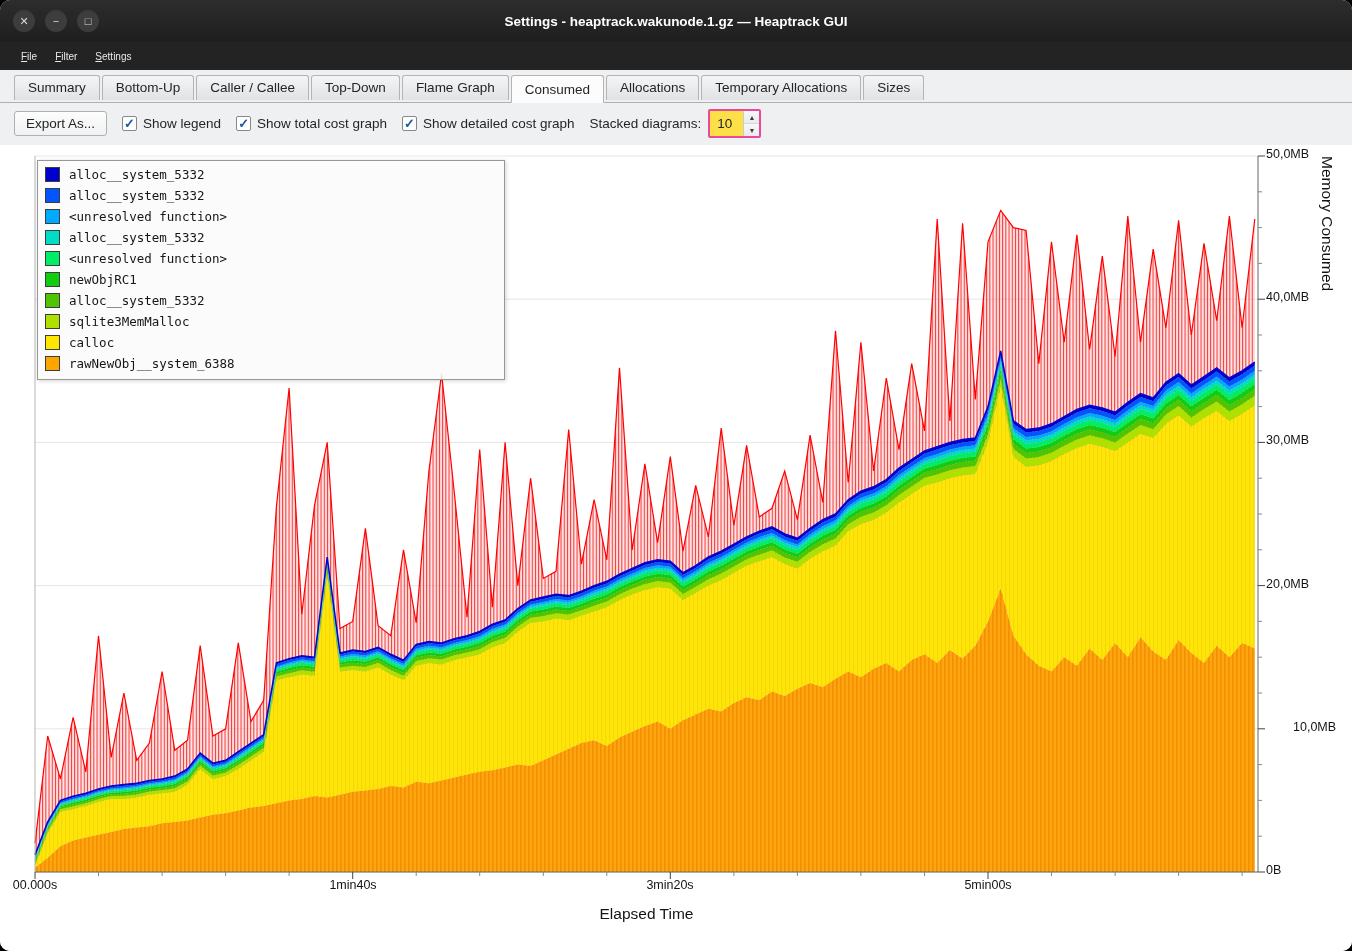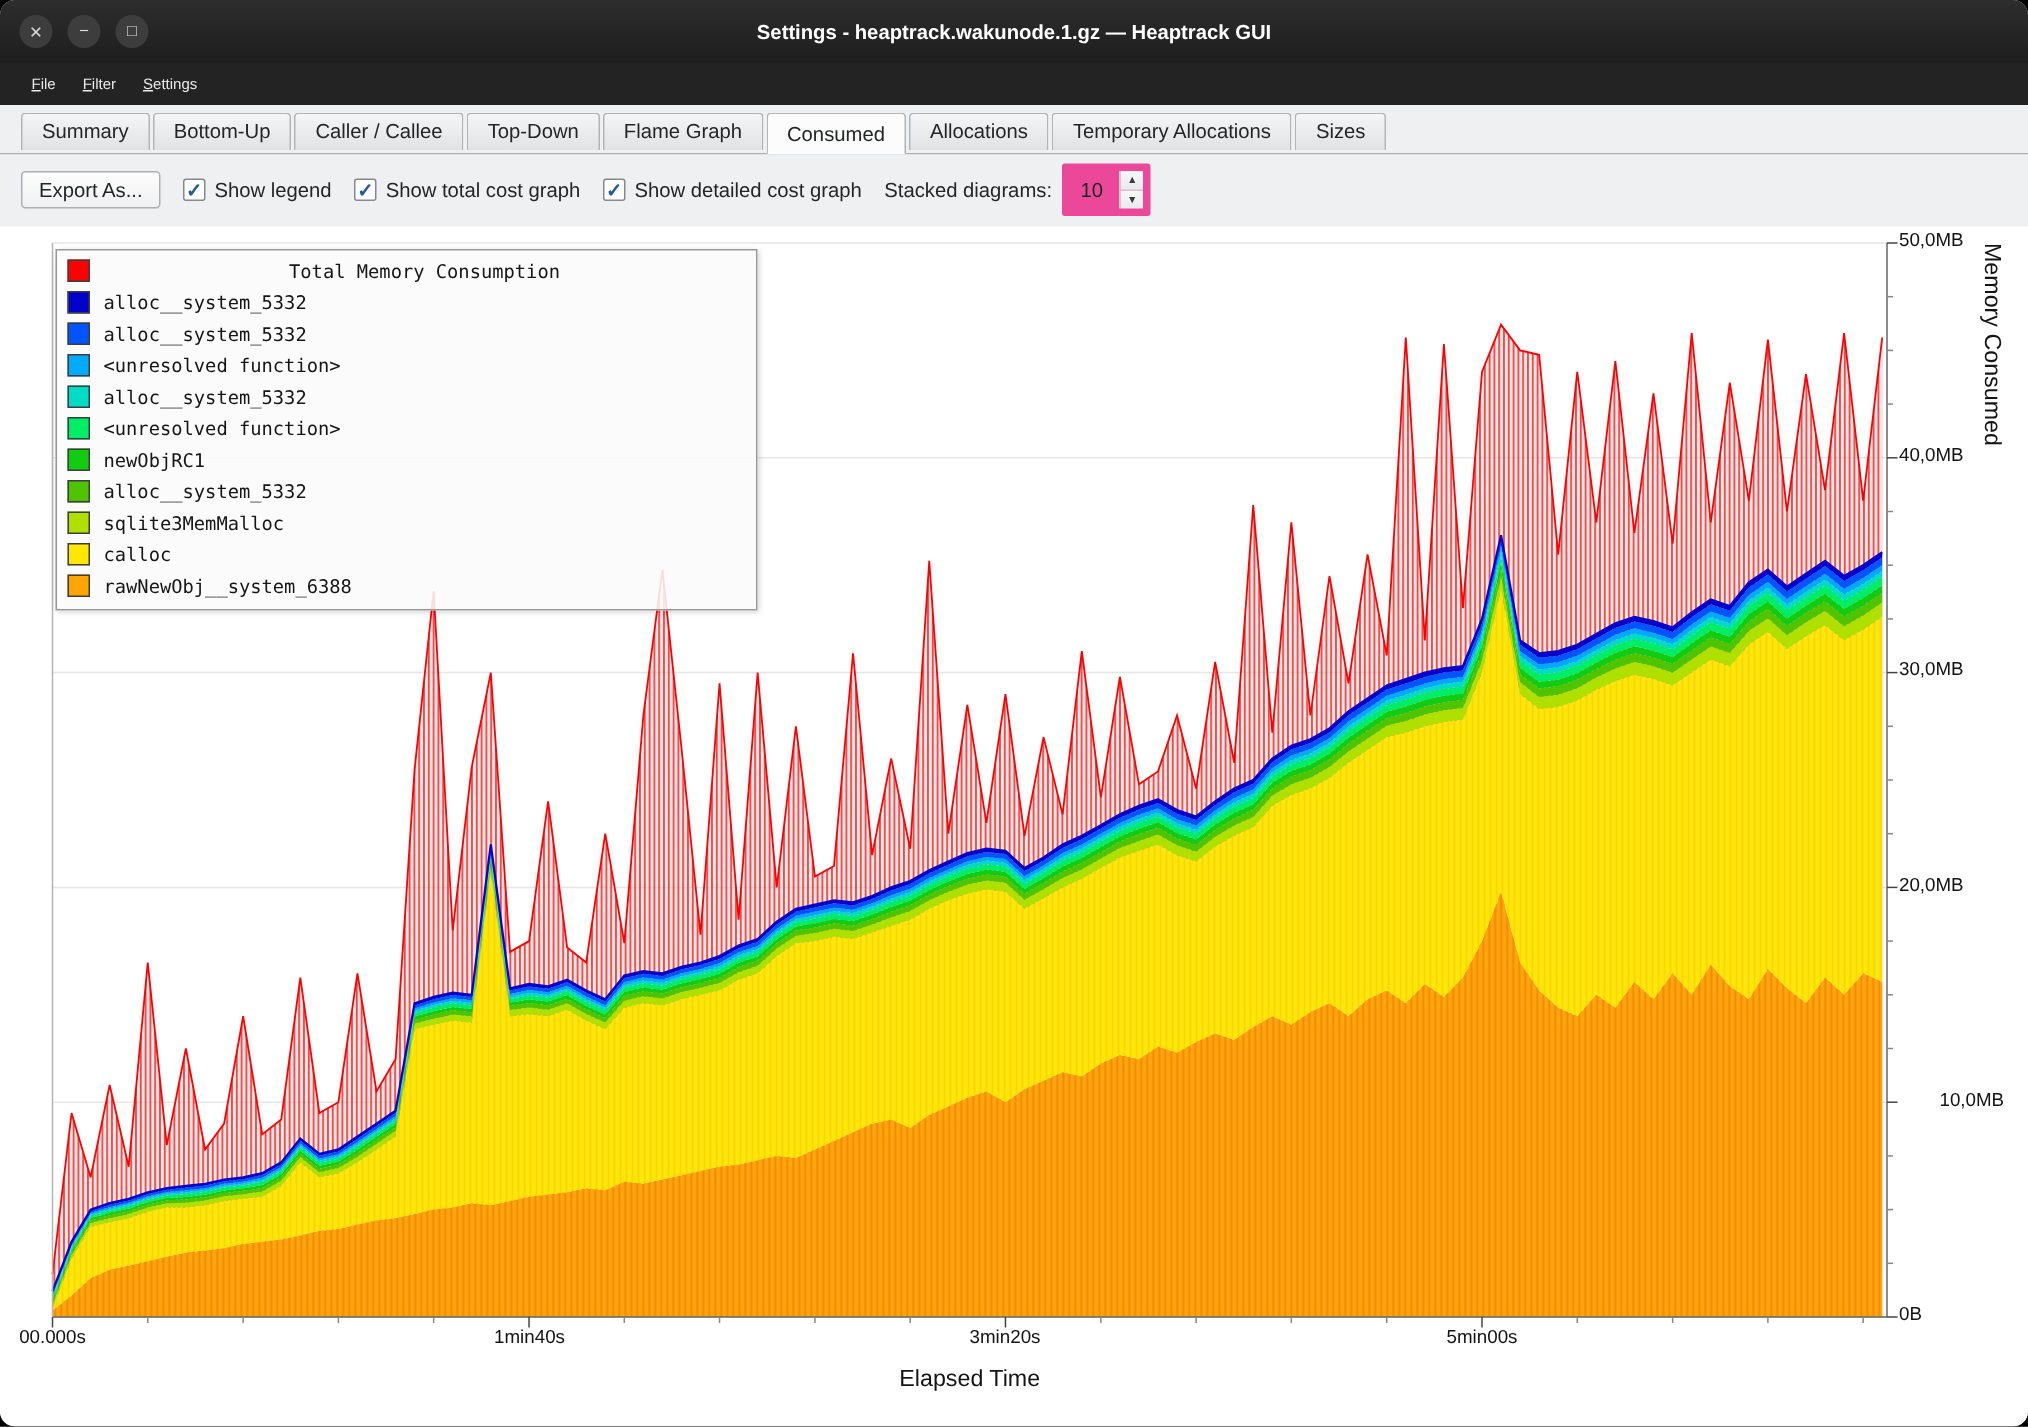--- a/index.html
+++ b/index.html
@@ -26,21 +26,21 @@
   .tab.active { background:#fcfcfc; padding-top:6px; border-bottom:1px solid #fcfcfc; }
   
   .toolbar { flex:0 0 auto; display:flex; align-items:center; gap:15px; padding:6px 10px 7px 14px; background:#eff0f1; }
   .btn { background:linear-gradient(#fdfdfd,#f0f1f2); border:1px solid #aeb0b2; border-radius:3px;
          padding:4px 11px; font-size:13.5px; color:#232627; }
   .cb-group { display:flex; align-items:center; gap:6px; font-size:13.5px; color:#232627; }
   .cb { width:15px; height:15px; background:#fff; border:1px solid #85898c; border-radius:2px;
         display:flex; align-items:center; justify-content:center; color:#1e5aa8; font-weight:bold;
         font-size:13px; line-height:1; box-sizing:border-box; }
   .spin-label { font-size:13.5px; color:#232627; }
-  .spin { display:flex; border:5px solid #ec4899; background:#ec4899; border-radius:2px; height:25px; align-items:stretch; margin-left:-8px; }
+  .spin { display:flex; border:2px solid #ec4899; background:#fde047; border-radius:2px; height:25px; align-items:stretch; margin-left:-8px; }
   .spin-value { width:26px; display:flex; align-items:center; padding-left:7px; font-size:13.5px; color:#232627; }
   .spin-btns { display:flex; flex-direction:column; border-left:1px solid #c9cbcd; }
   .spin-btn { flex:1; width:15px; font-size:7px; display:flex; align-items:center; justify-content:center;
               color:#3a3a3a; background:linear-gradient(#f7f8f9,#e9eaeb); }
   .spin-btn + .spin-btn { border-top:1px solid #d6d7d8; }
   
   .chart-wrap { flex:1; background:#ffffff; position:relative; overflow:hidden; }
   #plot-svg { position:absolute; left:35px; top:11px; width:1223px; height:716px; overflow:visible; }
   .legend { position:absolute; left:37px; top:15px; width:468px; background:rgba(250,250,250,0.88);
             border:1px solid #979797; padding:3px 7px 5px; box-sizing:border-box;
@@ -199,24 +199,20 @@
         <line x1="1223" x2="1227" y1="214.8" y2="214.8" stroke="#888"></line>
         <line x1="1223" x2="1227" y1="179.0" y2="179.0" stroke="#888"></line>
         <line x1="1223" x2="1230" y1="143.2" y2="143.2" stroke="#444"></line>
         <line x1="1223" x2="1227" y1="107.4" y2="107.4" stroke="#888"></line>
         <line x1="1223" x2="1227" y1="71.6" y2="71.6" stroke="#888"></line>
         <line x1="1223" x2="1227" y1="35.8" y2="35.8" stroke="#888"></line>
         <line x1="1223" x2="1230" y1="0.0" y2="0.0" stroke="#444"></line>
       </svg>
 
     <div class="legend">
-      <div class="legend-title-row">
-        <span class="swatch" style="background: rgb(255, 0, 0);"></span>
-        <span class="legend-title">Total Memory Consumption</span>
-      </div>
       <div id="legend-items">
           <div class="legend-row">
             <span class="swatch" style="background:#0000cc"></span>
             <span class="legend-label">alloc__system_5332</span>
           </div>
           <div class="legend-row">
             <span class="swatch" style="background:#0055ff"></span>
             <span class="legend-label">alloc__system_5332</span>
           </div>
           <div class="legend-row">

